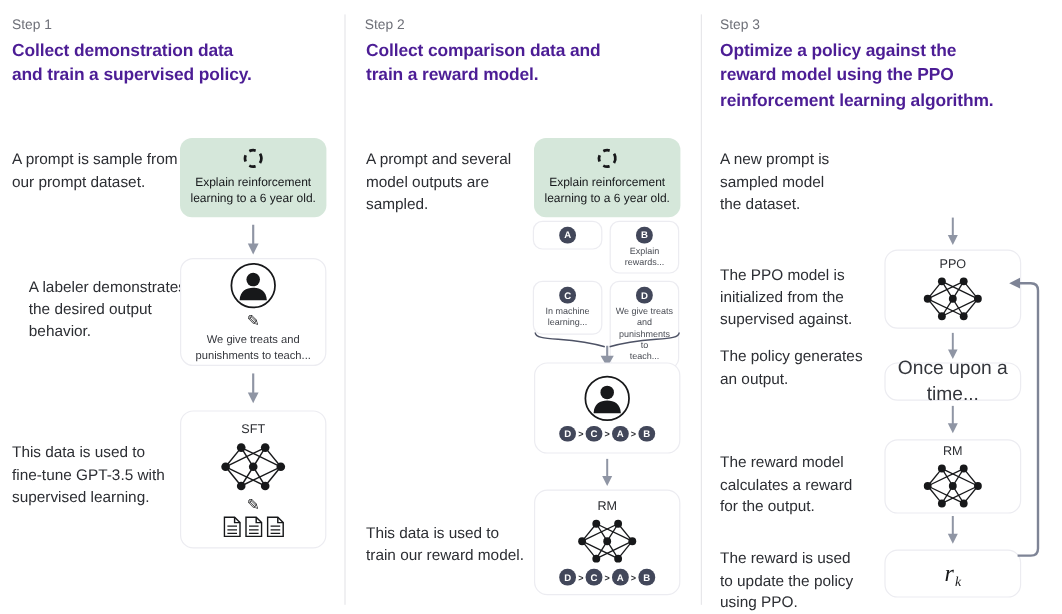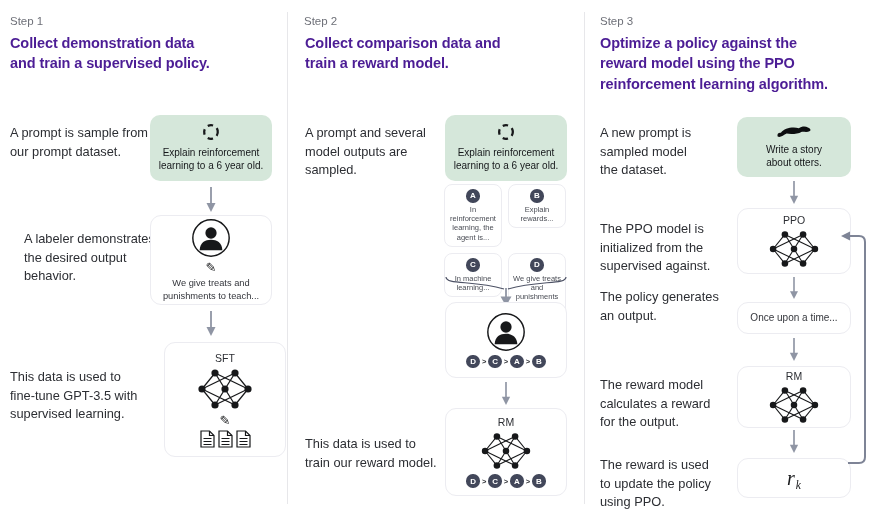--- a/index.html
+++ b/index.html
@@ -126,21 +126,21 @@
 punishments to teach...</div>
   </div>
 
   <svg class="abs" style="left:205px;top:311px" width="12" height="26">
       <use href="#arrowd"></use>
     </svg>
 
   <div class="abs body-text" style="left:10px;top:368px">This data is used to
 fine-tune GPT-3.5 with
 supervised learning.</div>
-  <div class="abs card" style="left:164px;top:342px;width:122px;height:115px">
+  <div class="abs card" style="left:150px;top:342px;width:122px;height:115px">
     <div class="model-label">SFT</div>
     <svg class="net">
         <use href="#net"></use>
       </svg>
     <span class="pencil">✎</span>
     <div class="docs-row">
       <svg width="15" height="18">
           <use href="#doc"></use>
         </svg>
       <svg width="15" height="18">
@@ -163,23 +163,20 @@
     <svg width="20" height="20">
         <use href="#refresh"></use>
       </svg>
     <div class="green-caption">Explain reinforcement
 learning to a 6 year old.</div>
   </div>
 
   <div class="abs out-grid" style="left:444px;top:184px">
     <div class="out-card">
       <span class="letter-badge" style="background: rgb(66, 71, 90);">A</span>
-      <div class="out-caption">In reinforcement
-learning, the
-agent is...</div>
     </div>
     <div class="out-card">
       <span class="letter-badge" style="background: rgb(66, 71, 90);">B</span>
       <div class="out-caption">Explain rewards...</div>
     </div>
     <div class="out-card">
       <span class="letter-badge" style="background: rgb(66, 71, 90);">C</span>
       <div class="out-caption">In machine
 learning...</div>
     </div>
@@ -237,27 +234,20 @@
   </div>
 
   <div class="abs step-label" style="left:600px;top:15px">Step 3</div>
   <div class="abs heading" style="left:600px;top:33px">Optimize a policy against the
 reward model using the PPO
 reinforcement learning algorithm.</div>
 
   <div class="abs body-text" style="left:600px;top:124px">A new prompt is
 sampled model
 the dataset.</div>
-  <div class="abs green-box" style="left: 737px; top: 117px; width: 114px; min-height: 60px; background: rgb(213, 231, 218);">
-    <svg width="36" height="15" viewBox="0 0 44 18">
-        <use href="#otter"></use>
-      </svg>
-    <div class="green-caption">Write a story
-about otters.</div>
-  </div>
 
   <svg class="abs" style="left:788px;top:181px" width="12" height="24">
       <use href="#arrowd"></use>
     </svg>
 
   <div class="abs body-text" style="left:600px;top:220px">The PPO model is
 initialized from the
 supervised against.</div>
   <div class="abs card" style="left:737px;top:208px;width:114px;height:66px">
     <div class="model-label">PPO</div>
@@ -266,21 +256,21 @@
       </svg>
   </div>
 
   <svg class="abs" style="left:788px;top:277px" width="12" height="23">
       <use href="#arrowd"></use>
     </svg>
 
   <div class="abs body-text" style="left:600px;top:288px">The policy generates
 an output.</div>
   <div class="abs card" style="left:737px;top:302px;width:114px;height:32px">
-    <div class="caption" style="font-size:10px">Once upon a time...</div>
+    <div class="caption" style="font-size:16px">Once upon a time...</div>
   </div>
 
   <svg class="abs" style="left:788px;top:338px" width="12" height="24">
       <use href="#arrowd"></use>
     </svg>
 
   <div class="abs body-text" style="left:600px;top:376px">The reward model
 calculates a reward
 for the output.</div>
   <div class="abs card" style="left:737px;top:366px;width:114px;height:62px">

